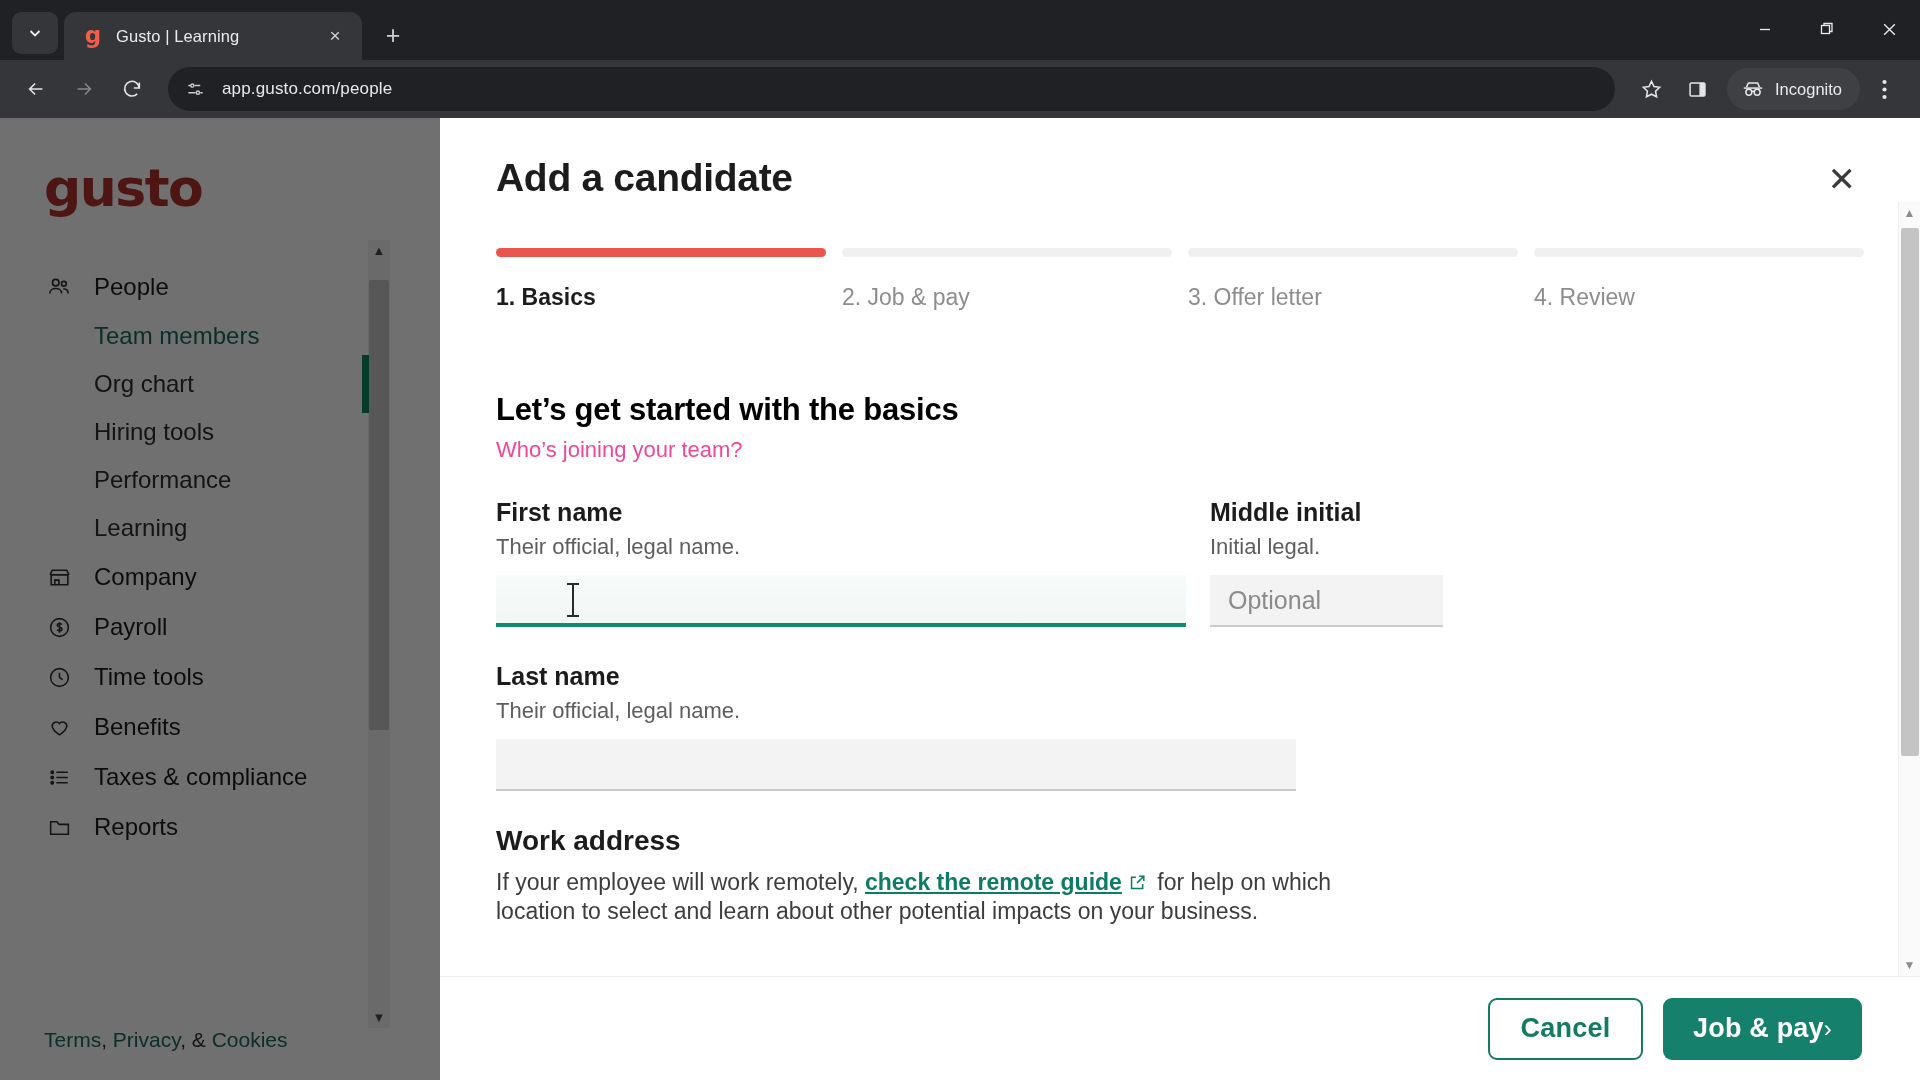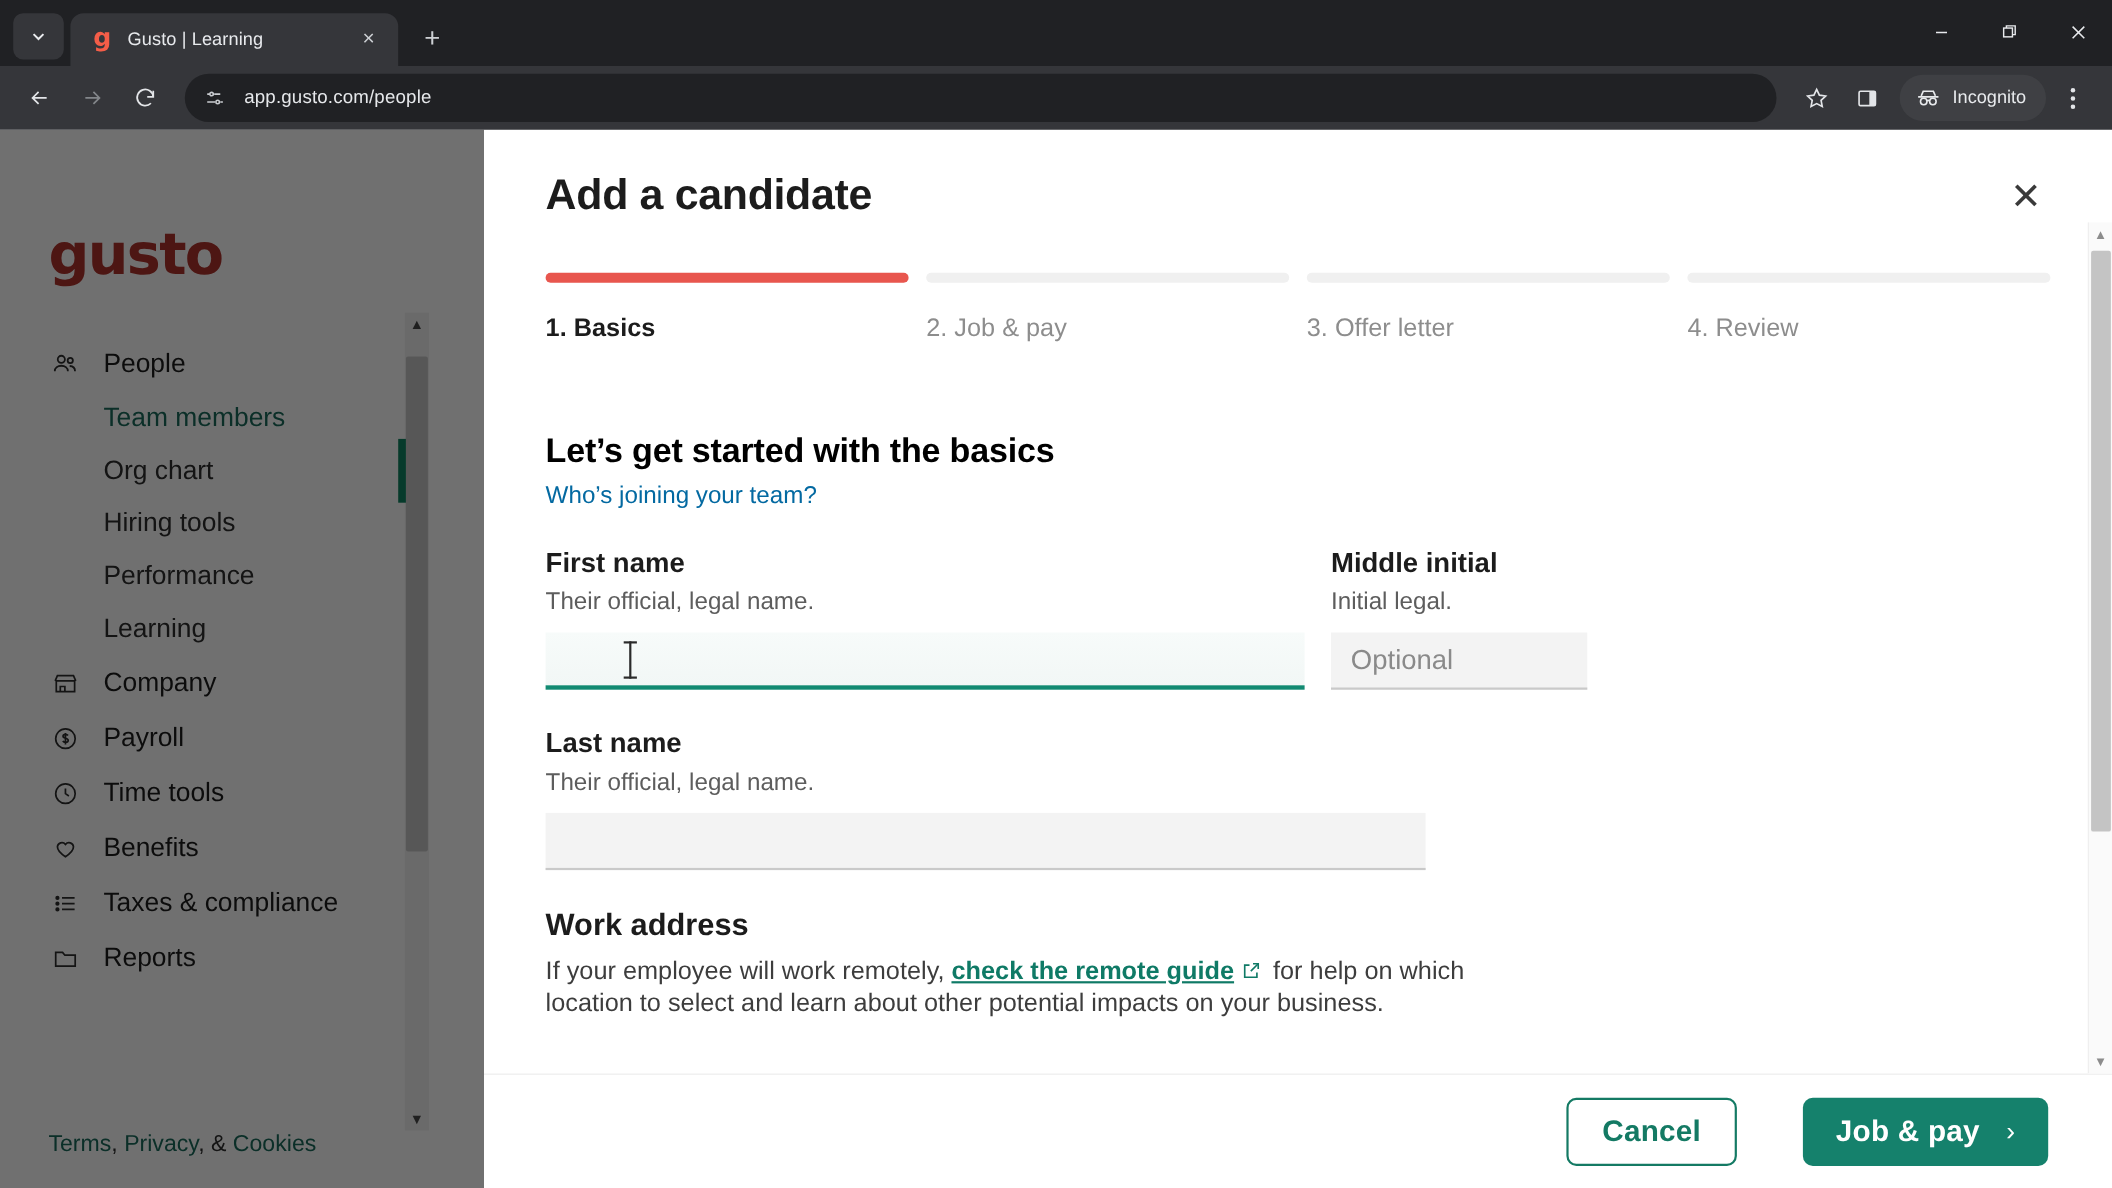--- a/index.html
+++ b/index.html
@@ -85,21 +85,21 @@
   .viewport { position:relative; width:1920px; height:962px; background:#fff; overflow:hidden; }
 
   .appshell { position:absolute; inset:0; display:flex; }
   .sidebar {
     width:404px; flex:0 0 404px; background:#fff; position:relative;
     display:flex; flex-direction:column;
   }
   .logo {
     font-family:"DejaVu Sans", sans-serif;
     color:#b0332c; font-size:52px; font-weight:bold; letter-spacing:-1.5px;
-    padding:40px 0 0 44px; height:122px;margin-top:44px;
+    padding:40px 0 0 44px; height:122px;
   }
   .navscroll { flex:1; position:relative; padding-top:22px; overflow:hidden; }
   .navlist { padding-right:30px; }
   .nav-item {
     display:flex; align-items:center; gap:20px;
     padding:11px 0 11px 44px; color:#1c1c1c; font-size:24px;
   }
   .nav-item .ico { width:30px; flex:0 0 30px; display:flex; align-items:center; justify-content:center; color:#2e2e2e; }
   .nav-sub {
     padding:10px 0 10px 94px; font-size:24px; color:#2e2e2e;
@@ -146,21 +146,21 @@
   .modal-inner { padding:36px 56px 0 56px; }
 
   .steps { display:flex; gap:16px;margin-top:10px; }
   .step { flex:1; }
   .step-bar { height:9px; border-radius:5px; background:#f0f0f0; }
   .step.done .step-bar { background:#e8564e; }
   .step-label { margin-top:27px; font-size:23px; color:#8d8d8d; }
   .step.done .step-label { color:#1c1c1c; font-weight:bold; }
 
   .sect-title { margin-top:81px; font-size:31px; color:#000000; font-weight:bold; letter-spacing:-.2px; }
-  .sect-sub { margin-top:9px; font-size:22px; color:#0369a1; }
+  .sect-sub { margin-top:9px; font-size:22px; color:#ec4899; }
 
   .fieldrow { display:flex; gap:24px; margin-top:35px; }
   .field-first { width:690px; flex:0 0 690px; }
   .field-mid { width:233px; flex:0 0 233px; }
   .field-last { width:800px; }
   .f-label { font-size:25px; color:#1c1c1c; font-weight:bold; }
   .f-help { margin-top:7px; font-size:22px; color:#5d5d5d; }
   .f-input {
     margin-top:15px; height:52px; background:#f3f3f3;
     border-bottom:2px solid #c9c9c9; display:flex; align-items:center;
@@ -198,21 +198,21 @@
   .modal-foot {
     flex:0 0 auto; height:104px; border-top:1px solid #ececec;
     display:flex; align-items:center; justify-content:flex-end; gap:20px;
     padding-right:58px; background:#fff;
   }
   .btn {
     height:62px; border-radius:9px; display:flex; align-items:center;
     justify-content:center; font-size:27px; font-weight:bold; letter-spacing:.2px;
   }
   .btn-secondary { width:155px; border:2px solid #147a64; color:#147a64; background:#fff; }
-  .btn-primary { padding:0 30px; background:#15816c; color:#fff; gap:24px;margin-left:40px; }
+  .btn-primary { padding:0 30px; background:#15816c; color:#fff; gap:0; }
   .btn-primary .chev { font-size:24px; font-weight:normal; }
 </style>
 </head>
 <body>
 
 <div class="browser">
 
   <div class="tabstrip">
     <div class="tab-list-btn">
       <svg width="16" height="16" viewBox="0 0 16 16" fill="none" stroke="currentColor" stroke-width="1.8">

